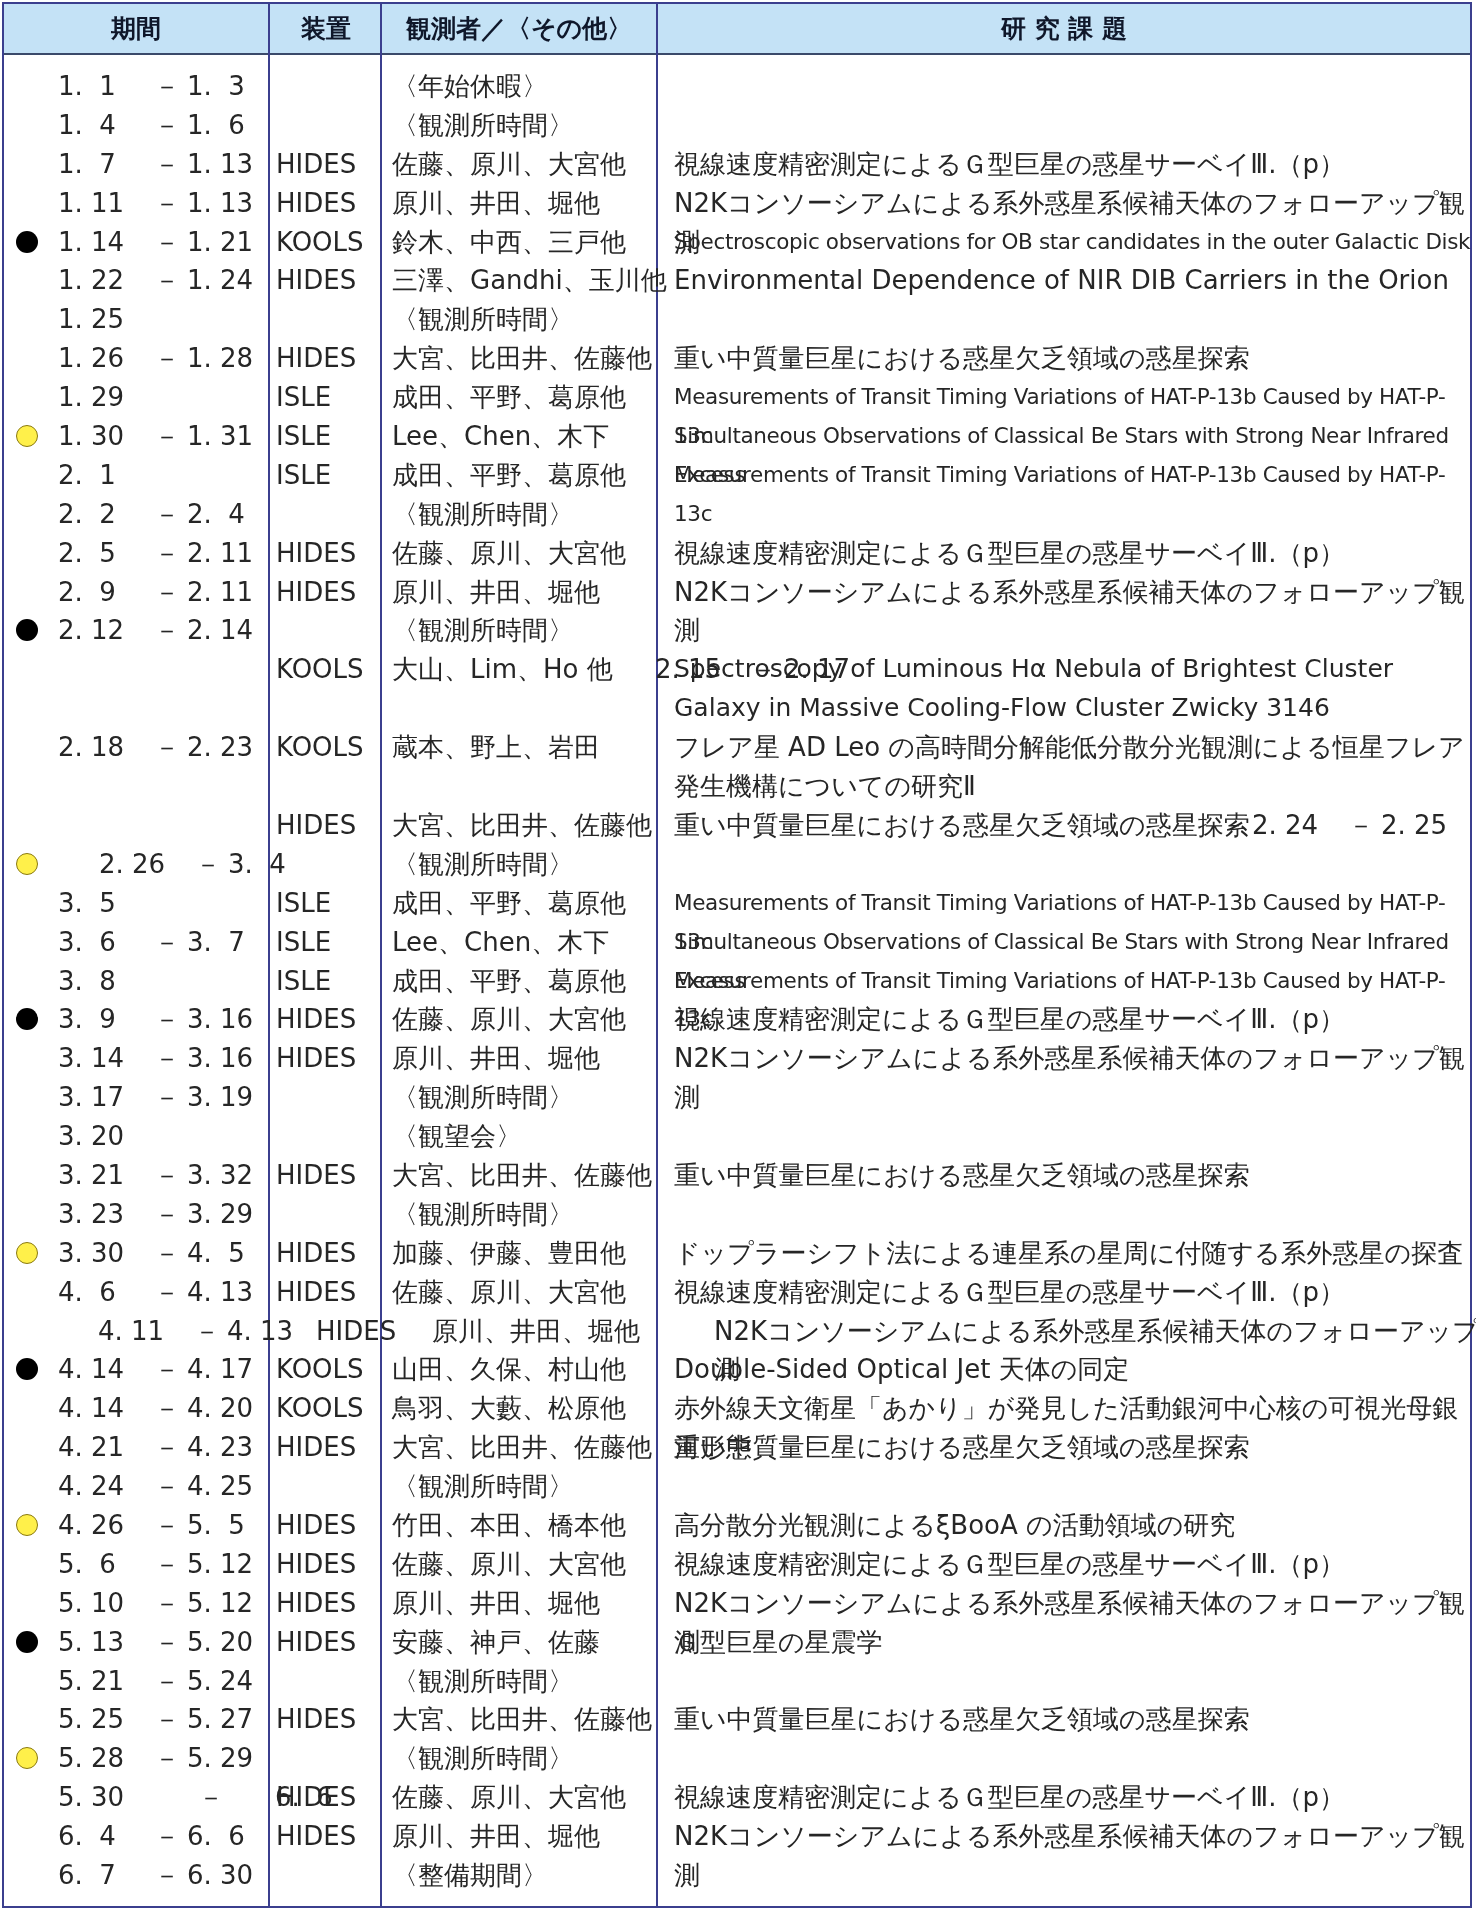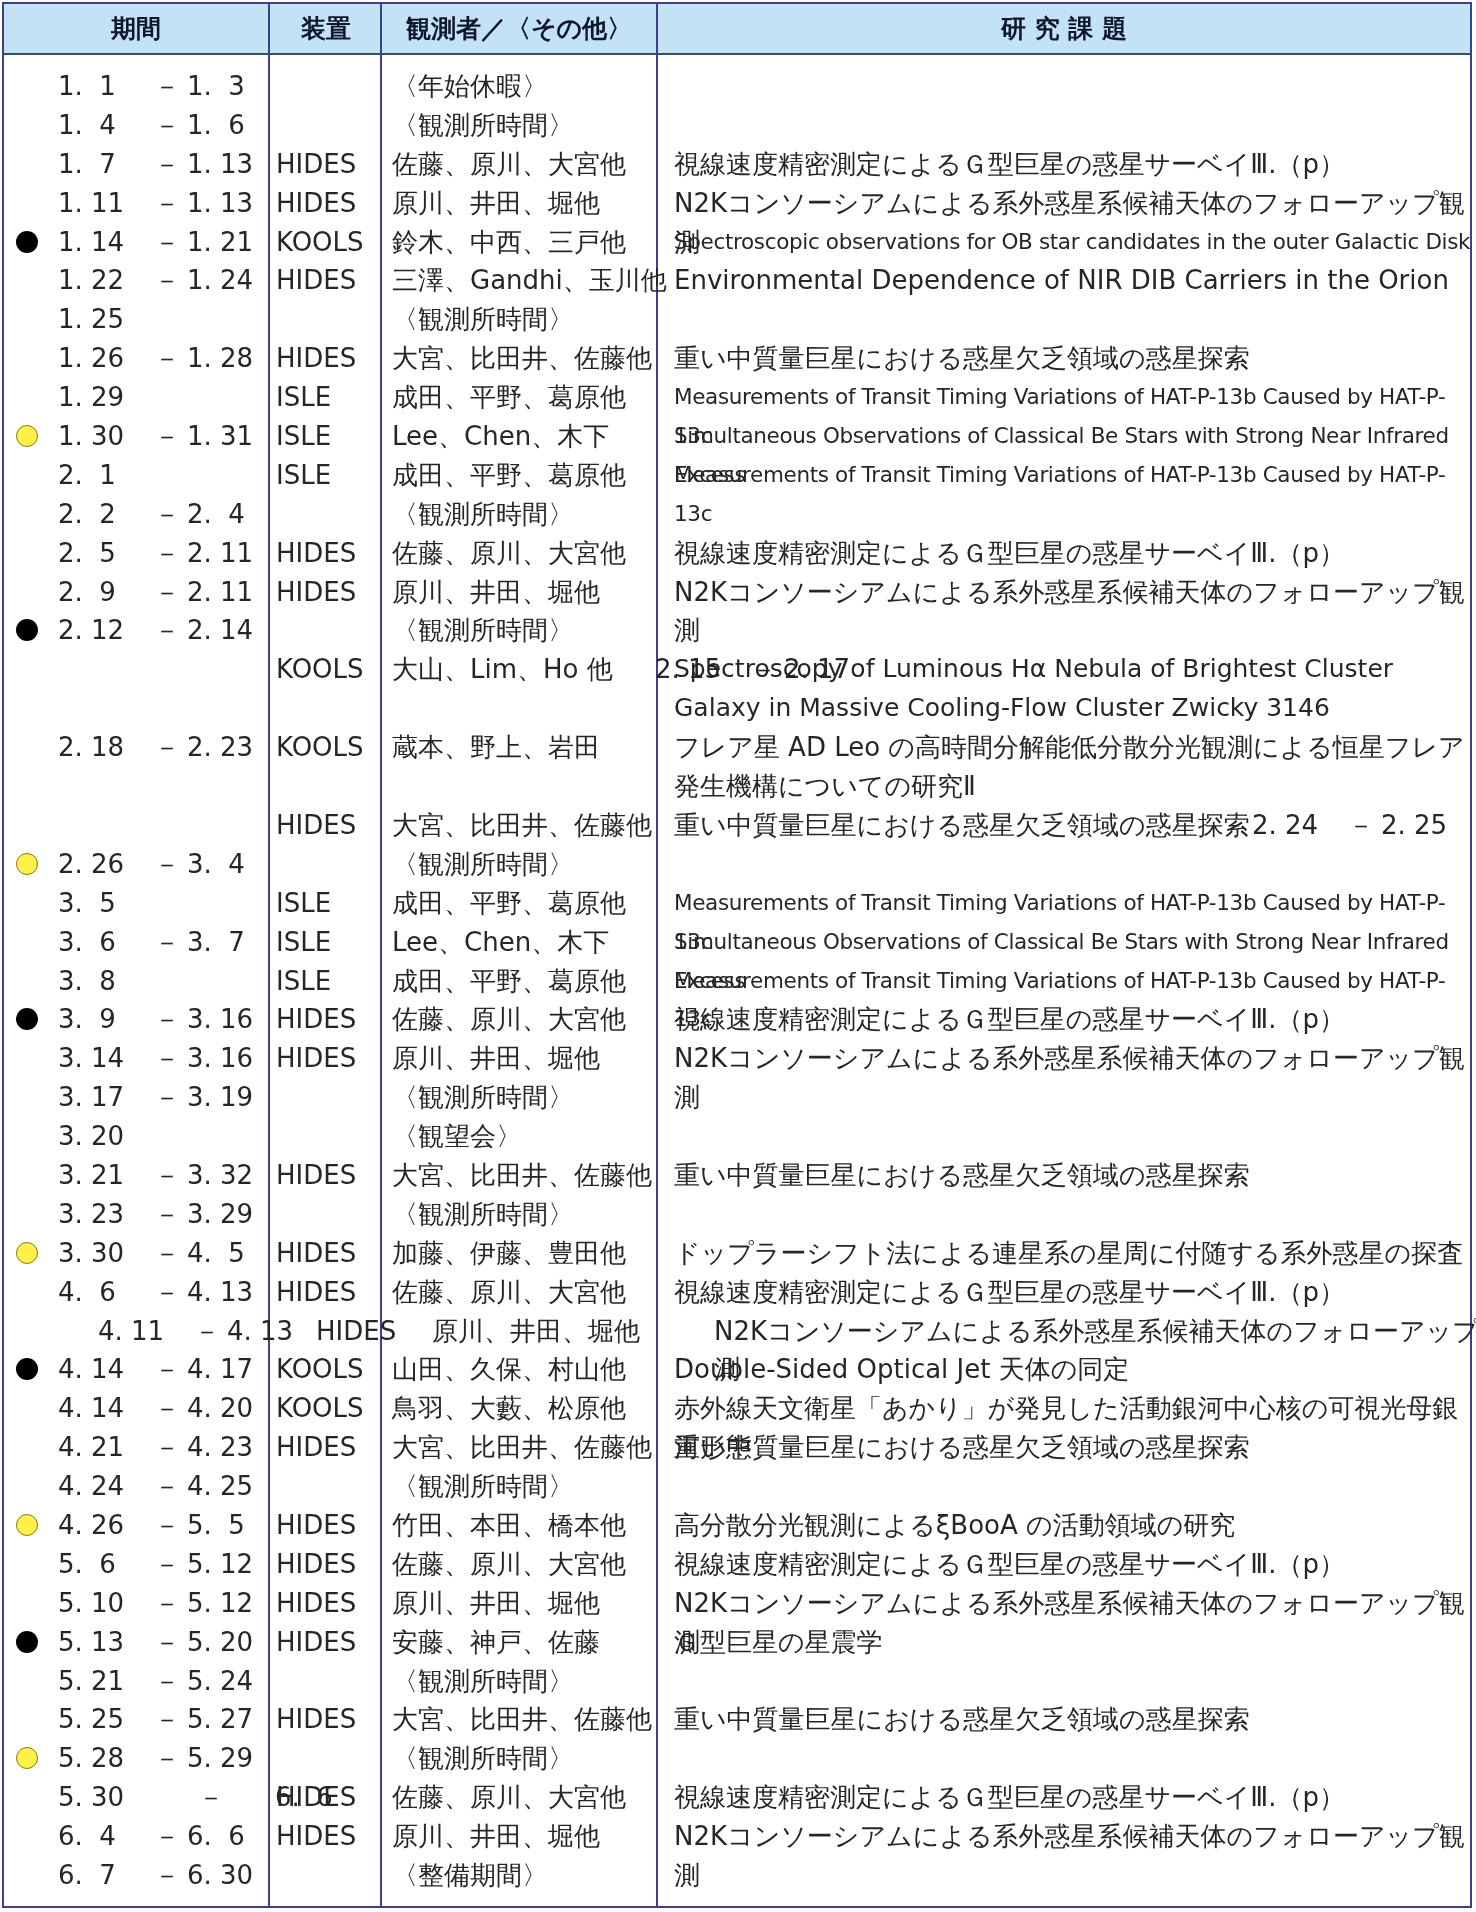--- a/index.html
+++ b/index.html
@@ -196,21 +196,21 @@
   </div>
       <div class="row" style="height: 38.9px; justify-content: flex-end;">
 
     <span class="c-start">2. 24</span>
     <span class="c-dash">－</span>
     <span class="c-end">2. 25</span>
     <span class="c-inst">HIDES</span>
     <span class="c-obs">大宮、比田井、佐藤他</span>
     <span class="c-topic">重い中質量巨星における惑星欠乏領域の惑星探索</span>
   </div>
-      <div class="row" style="height: 38.9px;">
+      <div class="row" style="height: 38.9px; padding-left: 41px;">
     <span class="c-bullet yellow"></span>
     <span class="c-start">2. 26</span>
     <span class="c-dash">－</span>
     <span class="c-end">3.  4</span>
     <span class="c-inst"></span>
     <span class="c-obs">〈観測所時間〉</span>
     <span class="c-topic"></span>
   </div>
       <div class="row" style="height: 38.9px;">
 

